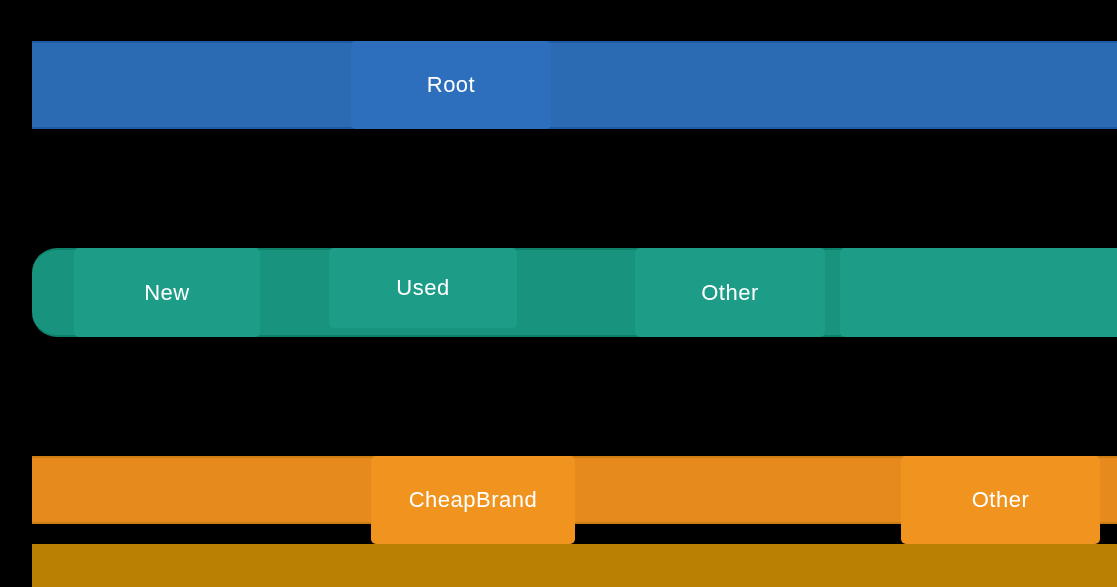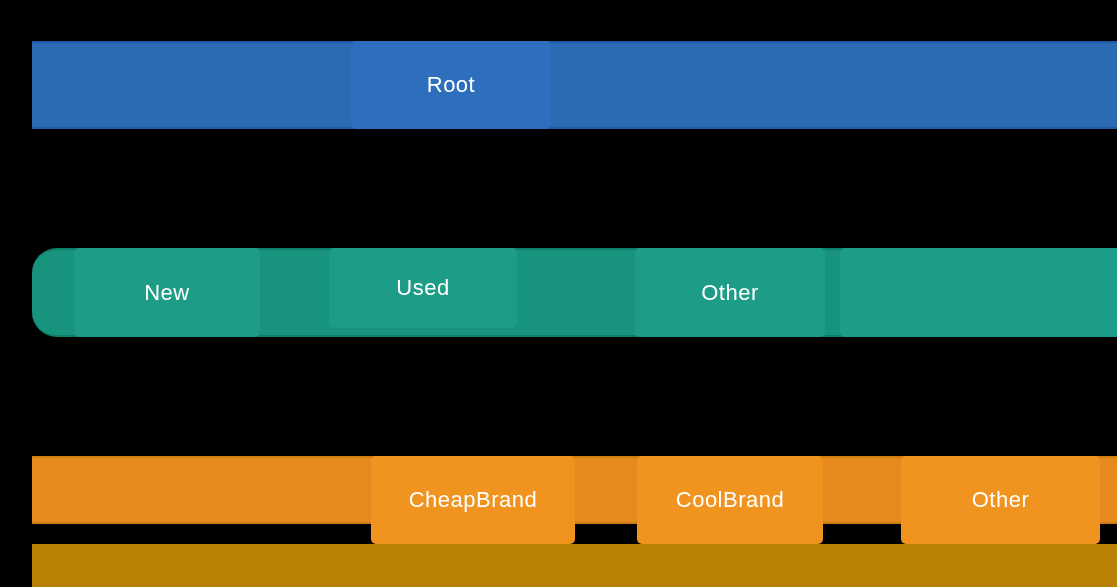--- a/index.html
+++ b/index.html
@@ -55,21 +55,18 @@
         <span class="node-label">Other</span>
       </div>
       <div class="node" style="left: 808px; width: 315px; height: 89px; background: rgb(29, 156, 135);">
         <span class="node-label"></span>
       </div>
     </div>
     <div class="level" style="top: 456px; height: 68px; background: rgb(230, 138, 30); border-top: 2px solid rgb(205, 125, 18); border-bottom: 2px solid rgb(205, 125, 18);">
       <div class="node" style="left: 339px; width: 204px; height: 88px; background: rgb(240, 148, 31);">
         <span class="node-label">CheapBrand</span>
       </div>
-      <div class="node" style="left: 605px; width: 186px; height: 88px; background: rgb(240, 148, 31);">
-        <span class="node-label">CoolBrand</span>
-      </div>
       <div class="node" style="left: 869px; width: 199px; height: 88px; background: rgb(240, 148, 31);">
         <span class="node-label">Other</span>
       </div>
     </div>
     <div class="level" style="top: 544px; height: 43px; background: rgb(186, 128, 4); border-top: 2px solid rgb(186, 128, 4); border-bottom: 2px solid rgb(186, 128, 4);"></div>
   </div>
 
 </body></html>

